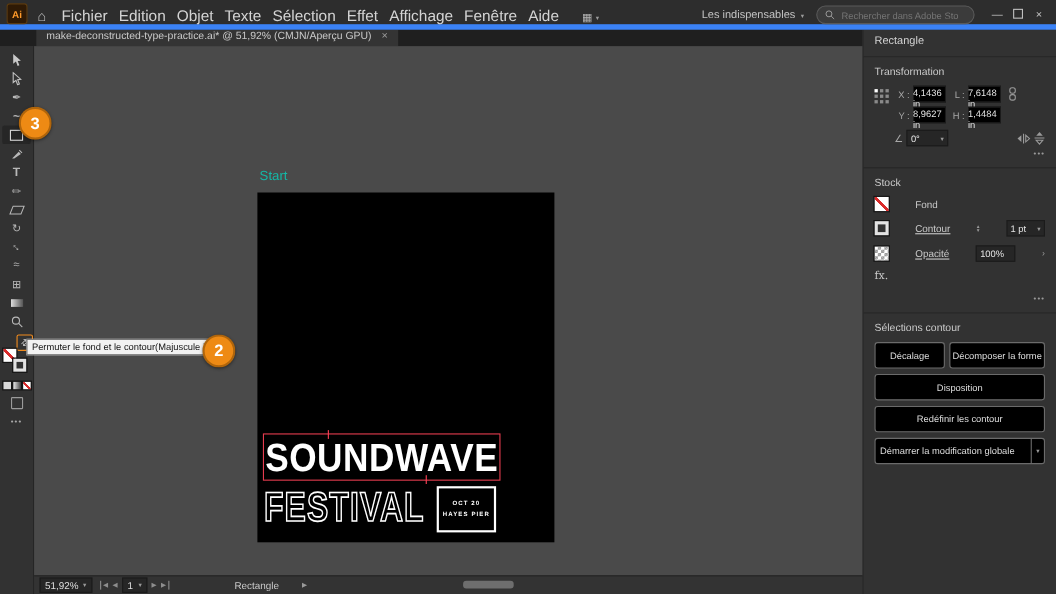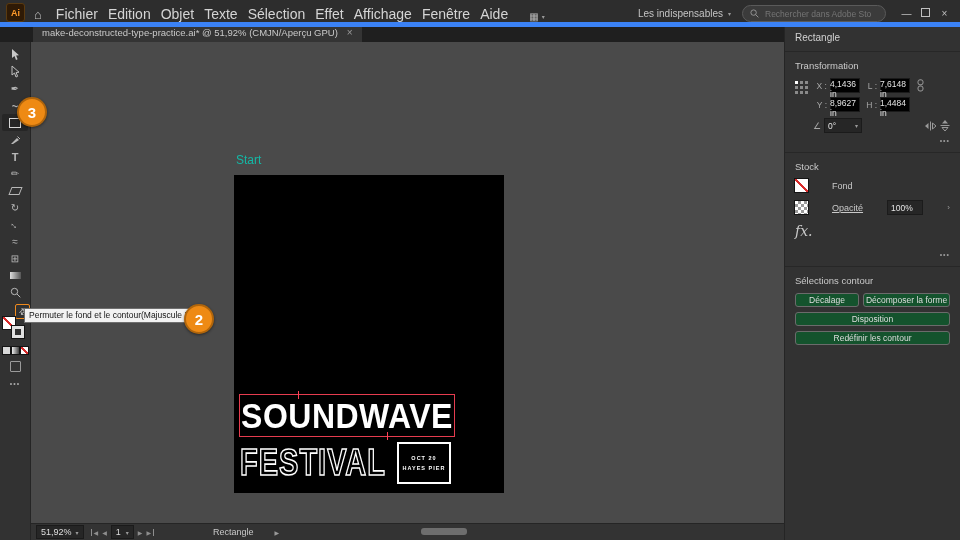--- a/index.html
+++ b/index.html
@@ -109,24 +109,24 @@
 
   .arow{display:flex;align-items:center;gap:24px;margin-bottom:8px}
   .swf{width:13px;height:13px;background-color:#fff;background-image:linear-gradient(45deg,transparent 43%,#d92b2b 43%,#d92b2b 57%,transparent 57%);outline:1px solid #141414;flex:none}
   .sws{width:13px;height:13px;border:3px solid #e2e2e2;background:#323232;outline:1px solid #141414;box-sizing:border-box;flex:none}
   .swo{width:13px;height:13px;outline:1px solid #141414;background-color:#fff;background-image:linear-gradient(45deg,#9a9a9a 25%,transparent 25%,transparent 75%,#9a9a9a 75%),linear-gradient(45deg,#9a9a9a 25%,transparent 25%,transparent 75%,#9a9a9a 75%);background-size:6px 6px;background-position:0 0,3px 3px;flex:none}
   .alabel{color:#c9c9c9;font-size:9px}
   .alabel.link{text-decoration:underline}
   .stepper{display:flex;flex-direction:column;line-height:4px;margin-left:auto}
   .stepper i{font-style:normal;font-size:5px;color:#9a9a9a}
   .chvr{color:#9a9a9a;font-size:8px}
-  .fxlbl{font-family:"DejaVu Serif",serif;font-style:italic;color:#c9c9c9;font-size:14px}
+  .fxlbl{font-family:"DejaVu Serif",serif;color:#c9c9c9;font-size:10px}
 
   .qa-row{display:flex;gap:4px;margin-bottom:5px}
-  .qbtn{background:#14532d;border:1px solid #6b6b6b;border-radius:3px;color:#dedede;font-size:8.5px;height:14px;display:flex;align-items:center;justify-content:center;padding:0 4px;font-family:inherit;box-sizing:border-box;white-space:nowrap;overflow:hidden}
+  .qbtn{background:#000000;border:1px solid #6b6b6b;border-radius:3px;color:#dedede;font-size:8.5px;height:24px;display:flex;align-items:center;justify-content:center;padding:0 4px;font-family:inherit;box-sizing:border-box;white-space:nowrap;overflow:hidden}
   .qbtn.g1{width:64px;flex:none}
   .qbtn.g2{flex:1}
   .qbtn.full{width:100%;margin-bottom:5px}
   .qbtn.split{justify-content:space-between;padding-right:0}
   .split-chv{border-left:1px solid #6b6b6b;height:100%;display:flex;align-items:center;padding:0 4px;margin-left:4px}
 
   
   .badge{position:absolute;width:30px;height:30px;border-radius:50%;background:#ee8a14;border:2px solid rgba(100,55,0,.45);color:#fff;font-weight:bold;font-size:15px;display:flex;align-items:center;justify-content:center;z-index:40;box-shadow:0 1px 3px rgba(0,0,0,.45);box-sizing:border-box}
   .badge.b3{left:17px;top:97px}
   .badge.b2{left:184px;top:304px}
@@ -361,40 +361,58 @@
         </div>
         <div class="more">•••</div>
         <hr class="psep">
 
         <div class="sec-title">Stock</div>
         <div class="arow">
           <span class="swf"></span>
           <span class="alabel">Fond</span>
         </div>
         <div class="arow">
+          <span class="sws"></span>
+          <span class="alabel link">Contour</span>
+          <span class="stepper">
+            <i>▴</i>
+            <i>▾</i>
+          </span>
+          <div class="dd w46">
+            <span>1 pt</span>
+            <span class="chv">▾</span>
+          </div>
+        </div>
+        <div class="arow">
           <span class="swo"></span>
           <span class="alabel link">Opacité</span>
           <div class="dd w46" style="margin-left:auto">
             <span>100%</span>
           </div>
           <span class="chvr">›</span>
         </div>
         <div class="arow">
           <span class="fxlbl">fx.</span>
         </div>
         <div class="more">•••</div>
         <hr class="psep">
 
         <div class="sec-title">Sélections contour</div>
         <div class="qa-row">
           <button class="qbtn g1">Décalage</button>
           <button class="qbtn g2">Décomposer la forme</button>
         </div>
         <button class="qbtn full">Disposition</button>
         <button class="qbtn full">Redéfinir les contour</button>
+        <div class="qbtn full split">
+          <span>Démarrer la modification globale</span>
+          <span class="split-chv">
+              <span class="chv">▾</span>
+            </span>
+        </div>
       </div>
     </div>
   </div>
 
   <div class="tooltip">Permuter le fond et le contour(Majuscule X)</div>
   <div class="badge b3">3</div>
   <div class="badge b2">2</div>
 </div>
 
 </body></html>

